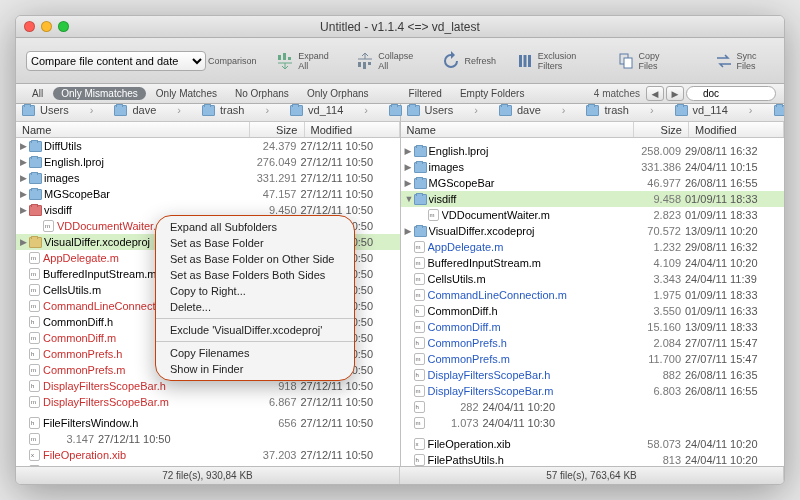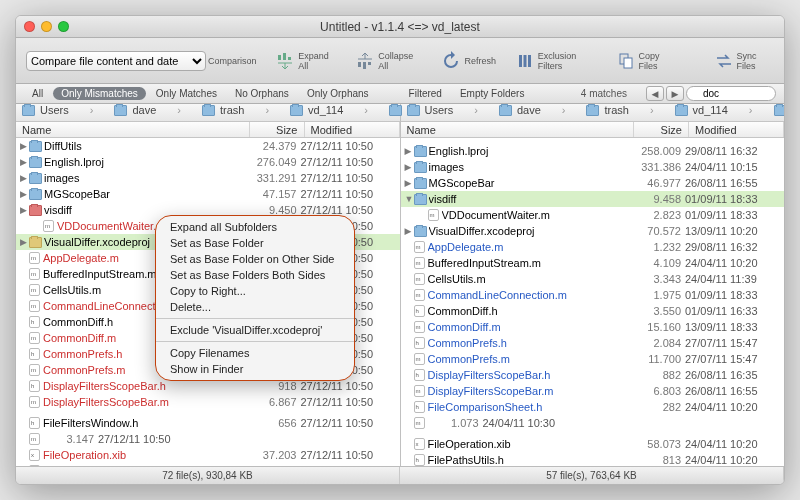--- a/index.html
+++ b/index.html
@@ -13,21 +13,21 @@
 .toolbar{height:46px;background:linear-gradient(#e9e9e9,#d7d7d7);border-bottom:1px solid #b0b0b0;display:flex;align-items:center;padding:2px 10px;gap:18px}
 .toolbar .group{display:flex;flex-direction:row;align-items:center;gap:2px}
 .toolbar select{font-size:11px;height:20px;width:180px;border-radius:4px;border:1px solid #aaa;background:linear-gradient(#fff,#eee)}
 .toolbar .label{font-size:9px;color:#555}
 .toolbar .btn-ico{width:24px;height:24px;display:flex;align-items:center;justify-content:center;color:#5a7aa8}
 .toolbar .btn-ico svg{width:20px;height:20px}
 .filterbar{height:20px;background:linear-gradient(#f3f3f3,#e0e0e0);border-bottom:1px solid #b0b0b0;display:flex;align-items:center;padding:0 8px;gap:2px}
 .pill{font-size:10px;padding:1px 8px;border-radius:9px;color:#444;cursor:default}
 .pill.active{background:#7a7f86;color:#fff}
 .filterbar .spacer{flex:1}
-.matches{font-size:10px;color:#555;margin-right:17px}
+.matches{font-size:10px;color:#555;margin-right:4px}
 .nav{display:flex;gap:2px}
 .nav .nbtn{width:18px;height:15px;border:1px solid #aaa;border-radius:3px;background:linear-gradient(#fcfcfc,#e2e2e2);font-size:9px;display:flex;align-items:center;justify-content:center;color:#666}
 .search{height:15px;width:90px;border-radius:8px;border:1px solid #aaa;background:#fff;padding:0 6px 0 16px;font-size:10px;position:relative}
 .search-wrap{position:relative}
 .search-wrap::before{content:"🔍";position:absolute;left:4px;top:0;font-size:9px;color:#888}
 .panes{flex:1;display:flex;overflow:hidden}
 .pane{flex:1;display:flex;flex-direction:column;background:#fff;min-width:0}
 .pane.left{border-right:1px solid #c0c0c0}
 .breadcrumb{height:18px;background:linear-gradient(#f7f7f7,#e6e6e6);border-bottom:1px solid #c5c5c5;display:flex;align-items:flex-start;padding:0 6px;gap:21px;font-size:10px;color:#444}
 .breadcrumb .seg{display:flex;align-items:center;gap:3px}
@@ -482,21 +482,20 @@
           <div class="row file blue">
             <span class="disc"></span>
             <span class="ico" data-ext="m"></span>
             <span class="nm">DisplayFiltersScopeBar.m</span>
             <span class="sz">6.803</span>
             <span class="md">26/08/11 16:55</span>
           </div>
           <div class="row file blue">
             <span class="disc"></span>
             <span class="ico" data-ext="h"></span>
-            <span class="nm">FileComparisonSheet.h</span>
             <span class="sz">282</span>
             <span class="md">24/04/11 10:20</span>
           </div>
           <div class="row file blue">
             <span class="disc"></span>
             <span class="ico" data-ext="m"></span>
             <span class="sz">1.073</span>
             <span class="md">24/04/11 10:30</span>
           </div>
           <div class="row spacer"></div>

